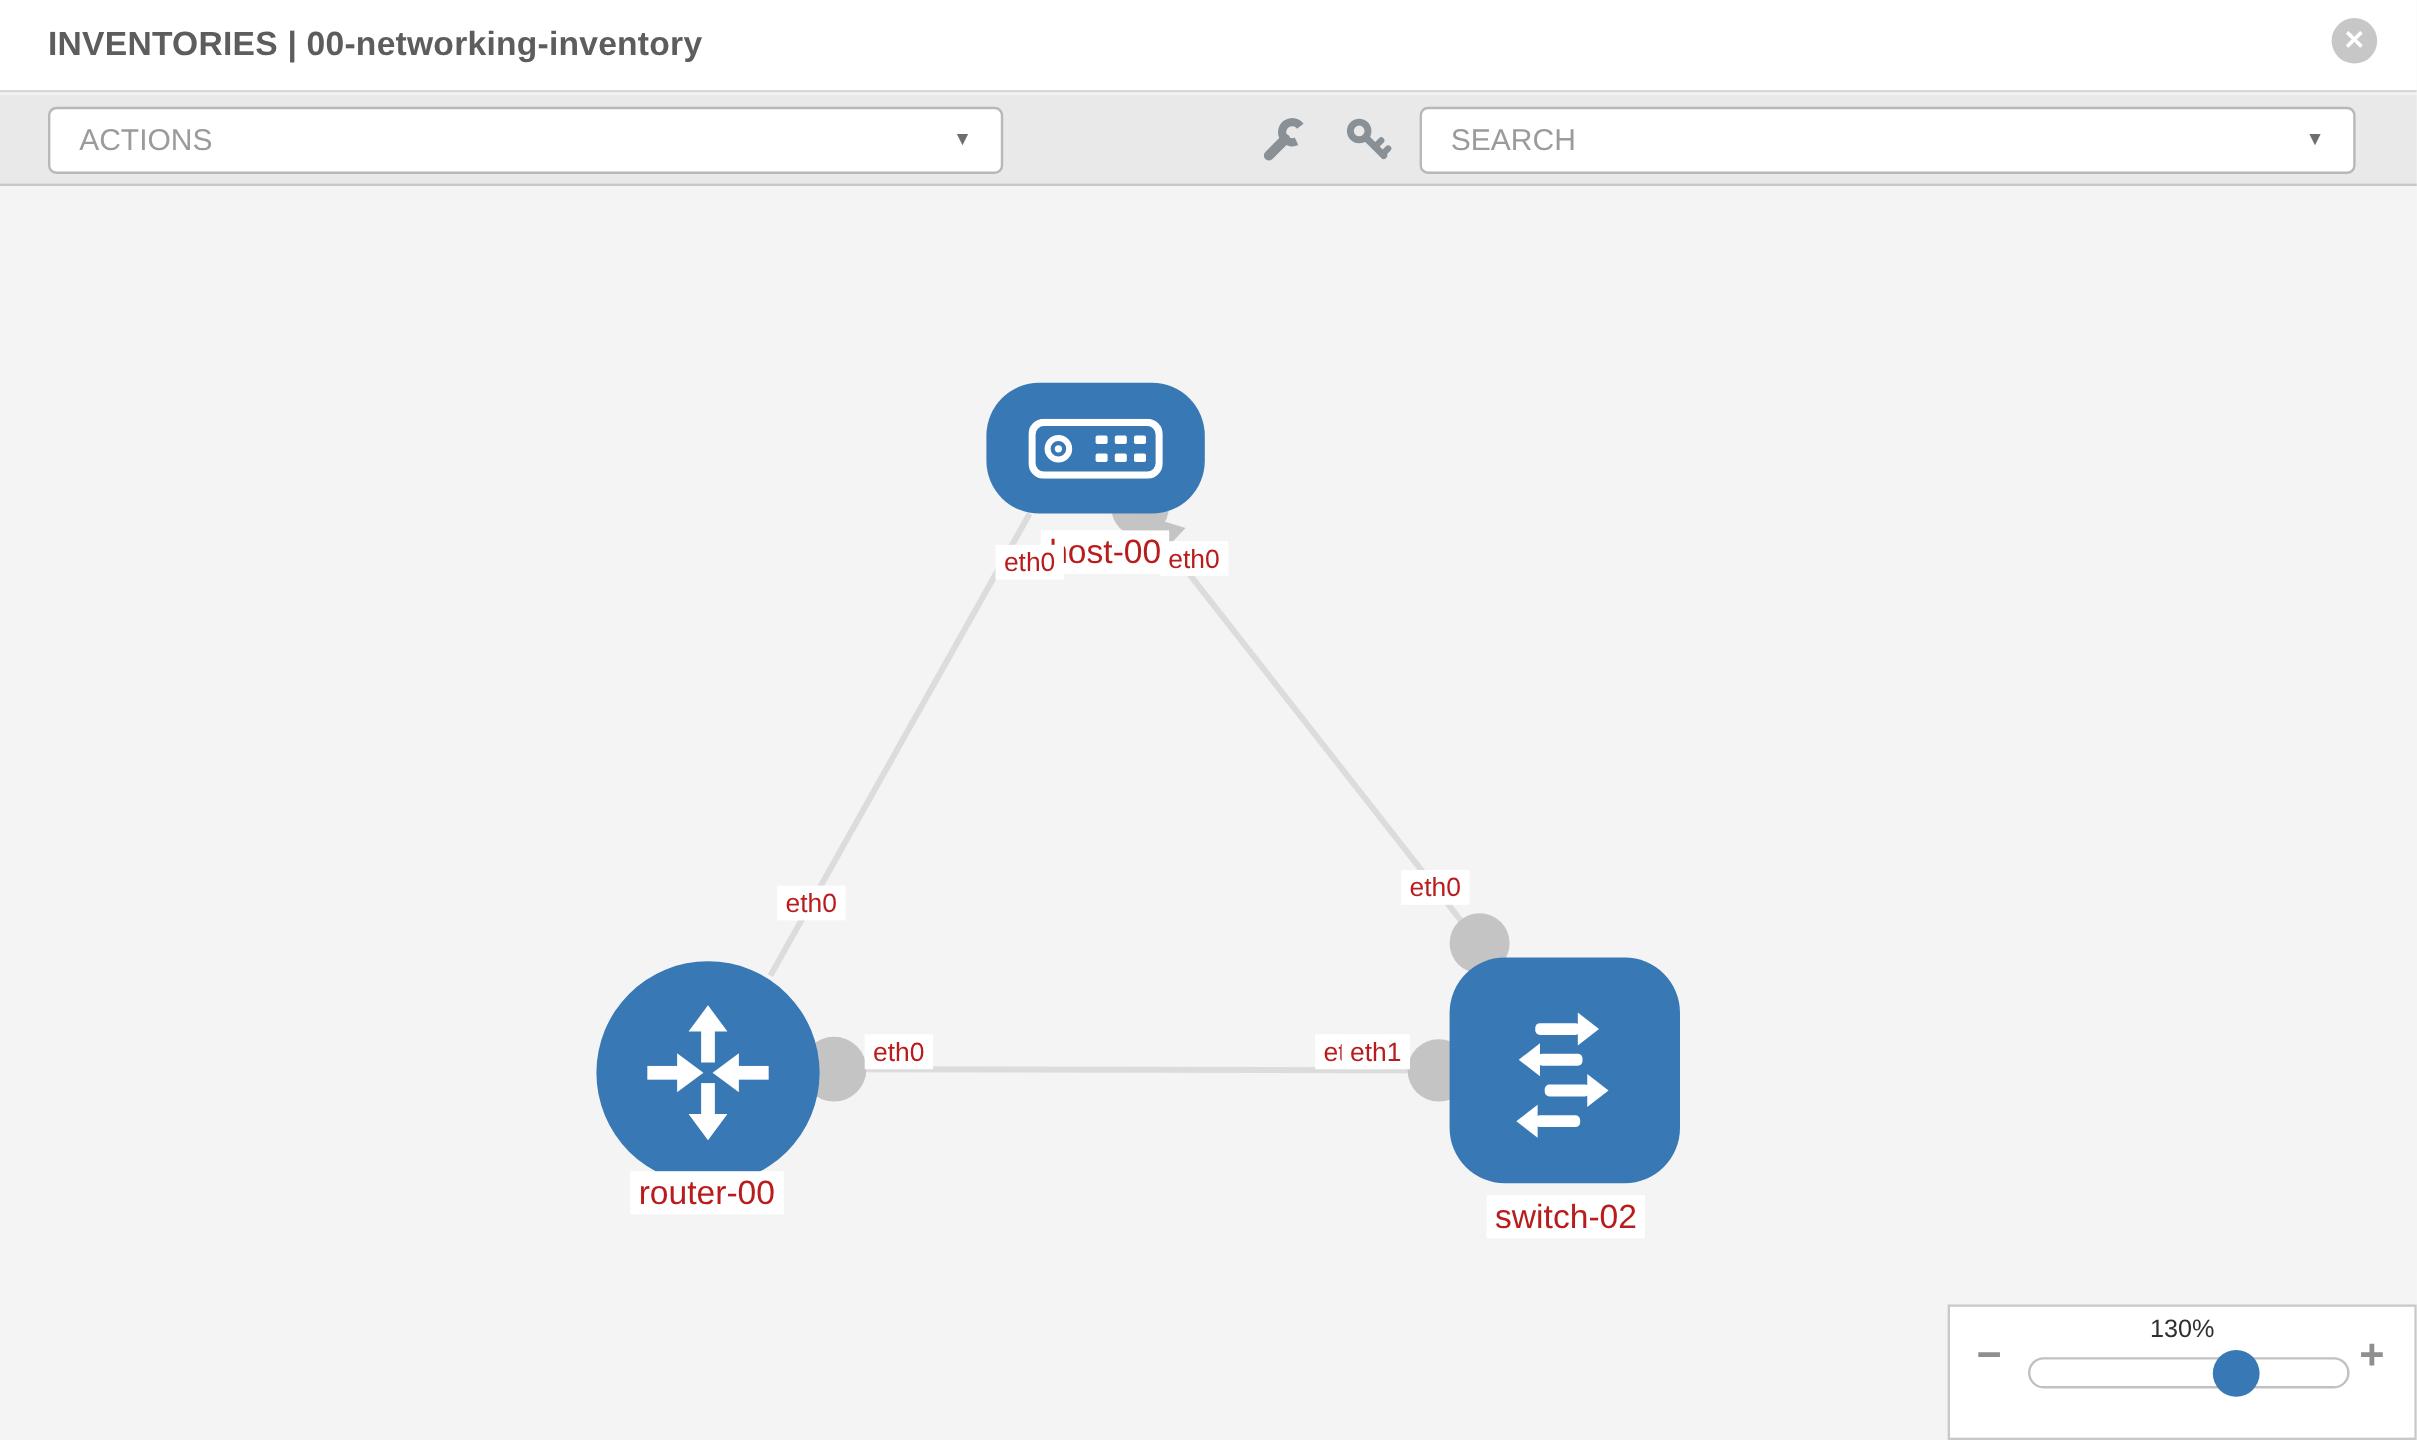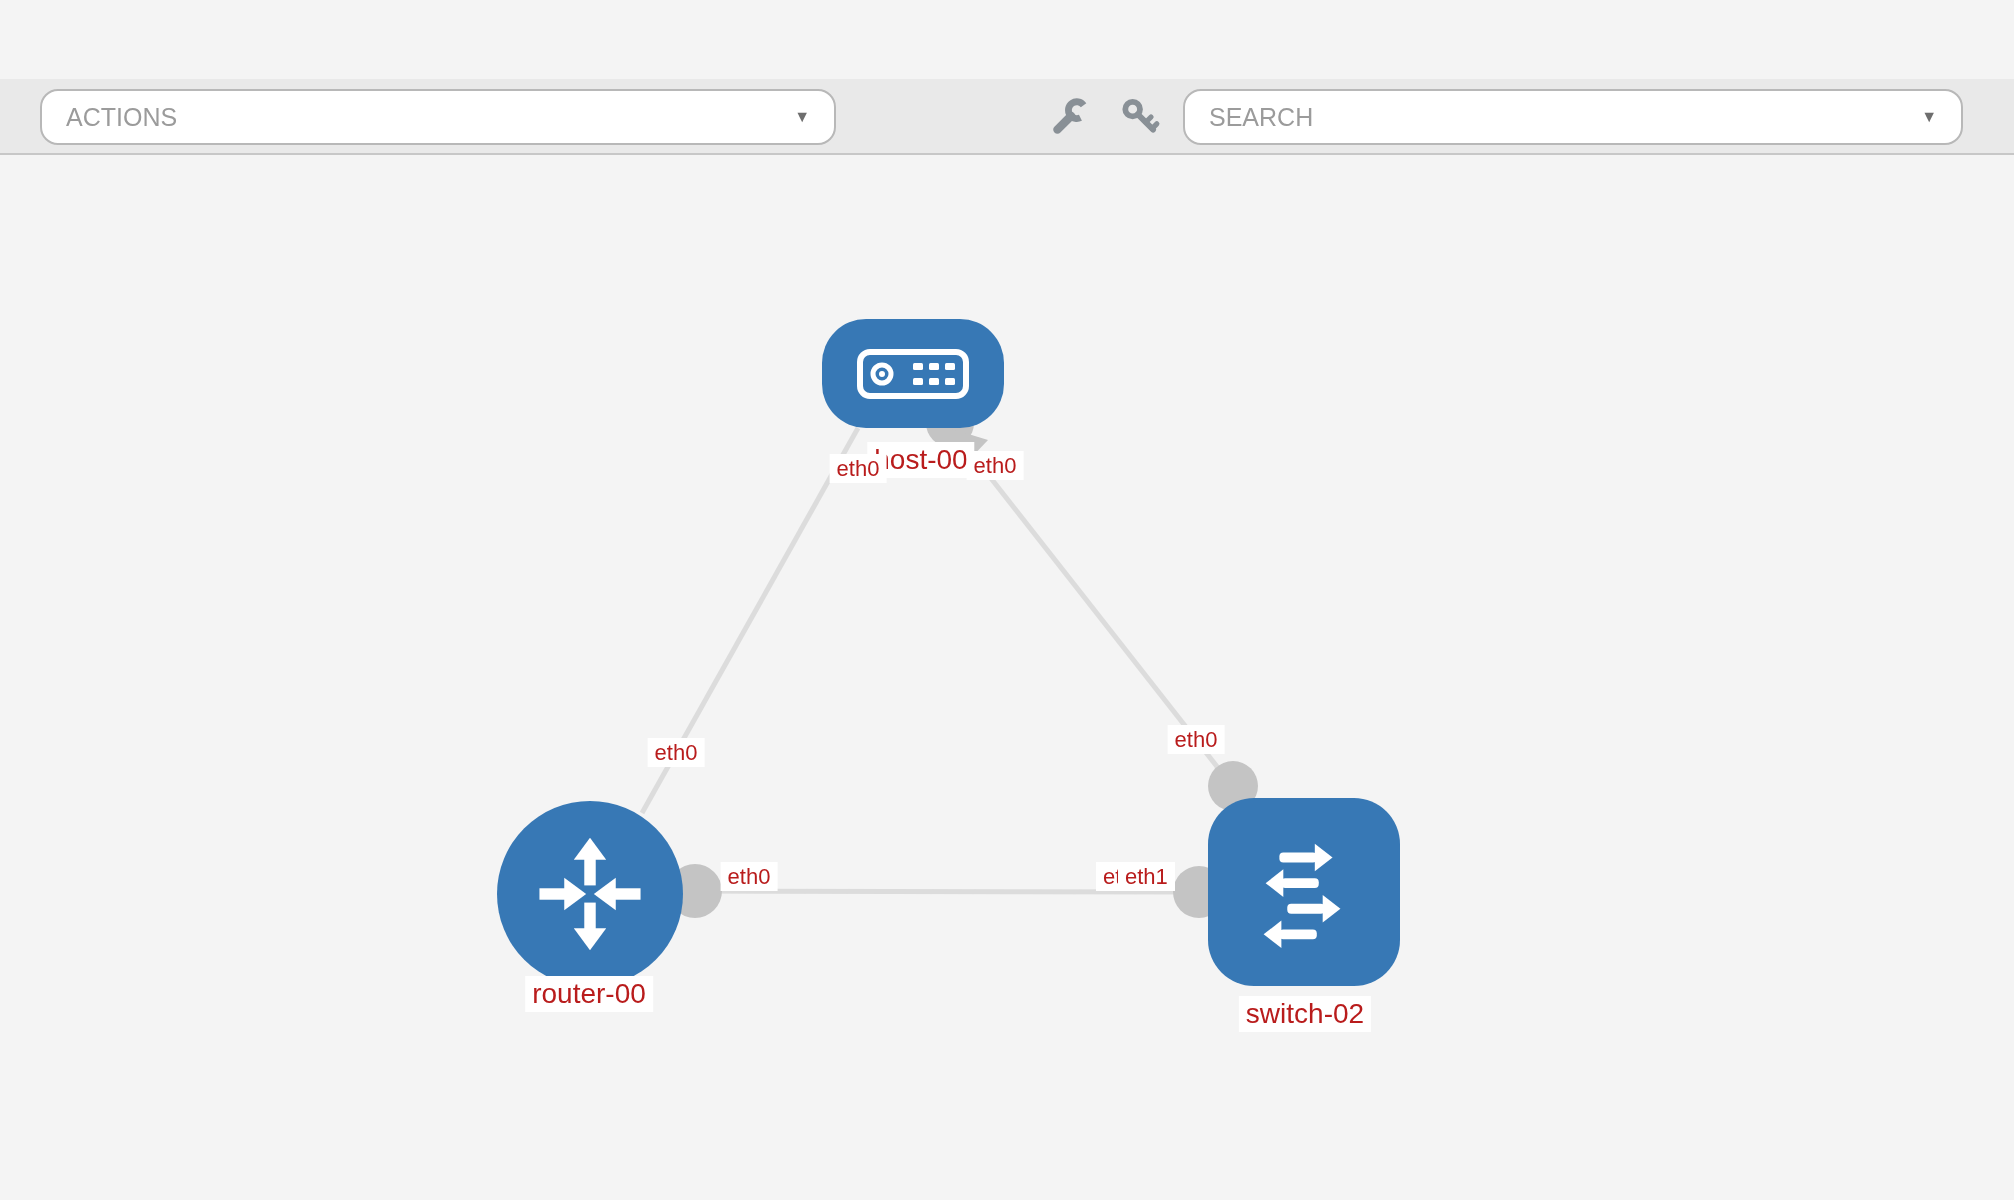--- a/index.html
+++ b/index.html
@@ -6,21 +6,21 @@
   body{width:2014px;height:1200px;font-family:"Liberation Sans",sans-serif;-webkit-font-smoothing:antialiased;}
   .app{position:relative;width:2014px;height:1200px;background:#f4f4f4;overflow:hidden;}
 
   
   .header{position:absolute;top:0;left:0;width:2014px;height:77px;background:#ffffff;border-bottom:2px solid #d6d6d6;box-sizing:border-box;}
   .page-title{position:absolute;left:40px;top:21px;font-size:28px;font-weight:700;color:#5d5d5d;letter-spacing:.2px;}
   .close-btn{position:absolute;right:33px;top:15px;width:38px;height:38px;border-radius:50%;background:#c7c7c7;color:#fff;display:flex;align-items:center;justify-content:center;font-size:22px;font-weight:700;cursor:pointer;}
 
   
   .toolbar{position:absolute;top:79px;left:0;width:2014px;height:76px;background:#e9e9e9;border-bottom:2px solid #c7c7c7;box-sizing:border-box;}
-  .fake-select{position:absolute;top:10px;height:56px;background:#fff;border:2px solid #b8b8b8;border-radius:18px;box-sizing:border-box;display:flex;align-items:center;padding:0 24px;font-size:25px;color:#9b9b9b;cursor:pointer;}
+  .fake-select{position:absolute;top:10px;height:56px;background:#fff;border:2px solid #b8b8b8;border-radius:7px;box-sizing:border-box;display:flex;align-items:center;padding:0 24px;font-size:25px;color:#9b9b9b;cursor:pointer;}
   .fake-select .caret{position:absolute;right:24px;top:50%;transform:translateY(-50%);font-size:16px;color:#6e6e6e;}
   .actions-select{left:40px;width:796px;}
   .search-select{left:1183px;width:780px;text-align:right;}
   .tool-icon{position:absolute;top:17px;width:42px;height:42px;color:#899096;cursor:pointer;}
   .wrench-pos{left:1049px;}
   .key-pos{left:1119px;}
 
   
   .canvas{position:absolute;top:157px;left:0;width:2014px;height:1043px;background:#f4f4f4;}
   .edges{position:absolute;left:0;top:0;z-index:1;}
@@ -50,20 +50,26 @@
   .zoom-minus{left:22px;}
   .zoom-plus{left:341px;}
   .zoom-track{position:absolute;left:65px;top:42px;width:268px;height:26px;border:2px solid #c1c1c1;border-radius:15px;background:#fff;box-sizing:border-box;cursor:pointer;}
   .zoom-handle{position:absolute;left:219px;top:36px;width:39px;height:39px;border-radius:50%;background:#3778b5;cursor:grab;}
 </style>
 </head>
 <body>
 
 <div class="app">
 
+  <div class="header">
+    <div class="page-title">INVENTORIES | 00-networking-inventory</div>
+    <div class="close-btn">
+      <span>✕</span>
+    </div>
+  </div>
 
   <div class="toolbar">
     <div class="fake-select actions-select">
       <span>ACTIONS</span>
       <span class="caret">▼</span>
     </div>
 
     <svg class="tool-icon wrench-pos" viewBox="0 0 40 40">
       <circle cx="26.5" cy="13.5" r="8" fill="none" stroke="currentColor" stroke-width="6.5" stroke-dasharray="37 14" stroke-dashoffset="6" transform="rotate(100 26.5 13.5)"></circle>
       <line x1="8" y1="32" x2="21" y2="19" stroke="currentColor" stroke-width="8" stroke-linecap="round"></line>
@@ -148,14 +154,21 @@
 
     <div class="lbl if-lbl lbl-host-left">eth0</div>
     <div class="lbl if-lbl lbl-host-right">eth0</div>
     <div class="lbl if-lbl lbl-router-up">eth0</div>
     <div class="lbl if-lbl lbl-switch-up">eth0</div>
     <div class="lbl if-lbl lbl-mid-router">eth0</div>
     <div class="lbl if-lbl lbl-mid-hidden">eth0</div>
     <div class="lbl if-lbl lbl-mid-switch">eth1</div>
   </div>
 
+  <div class="zoom-panel">
+    <div class="zoom-level">130%</div>
+    <div class="zoom-minus">−</div>
+    <div class="zoom-track"></div>
+    <div class="zoom-handle"></div>
+    <div class="zoom-plus">+</div>
+  </div>
 
 </div>
 
 </body></html>

